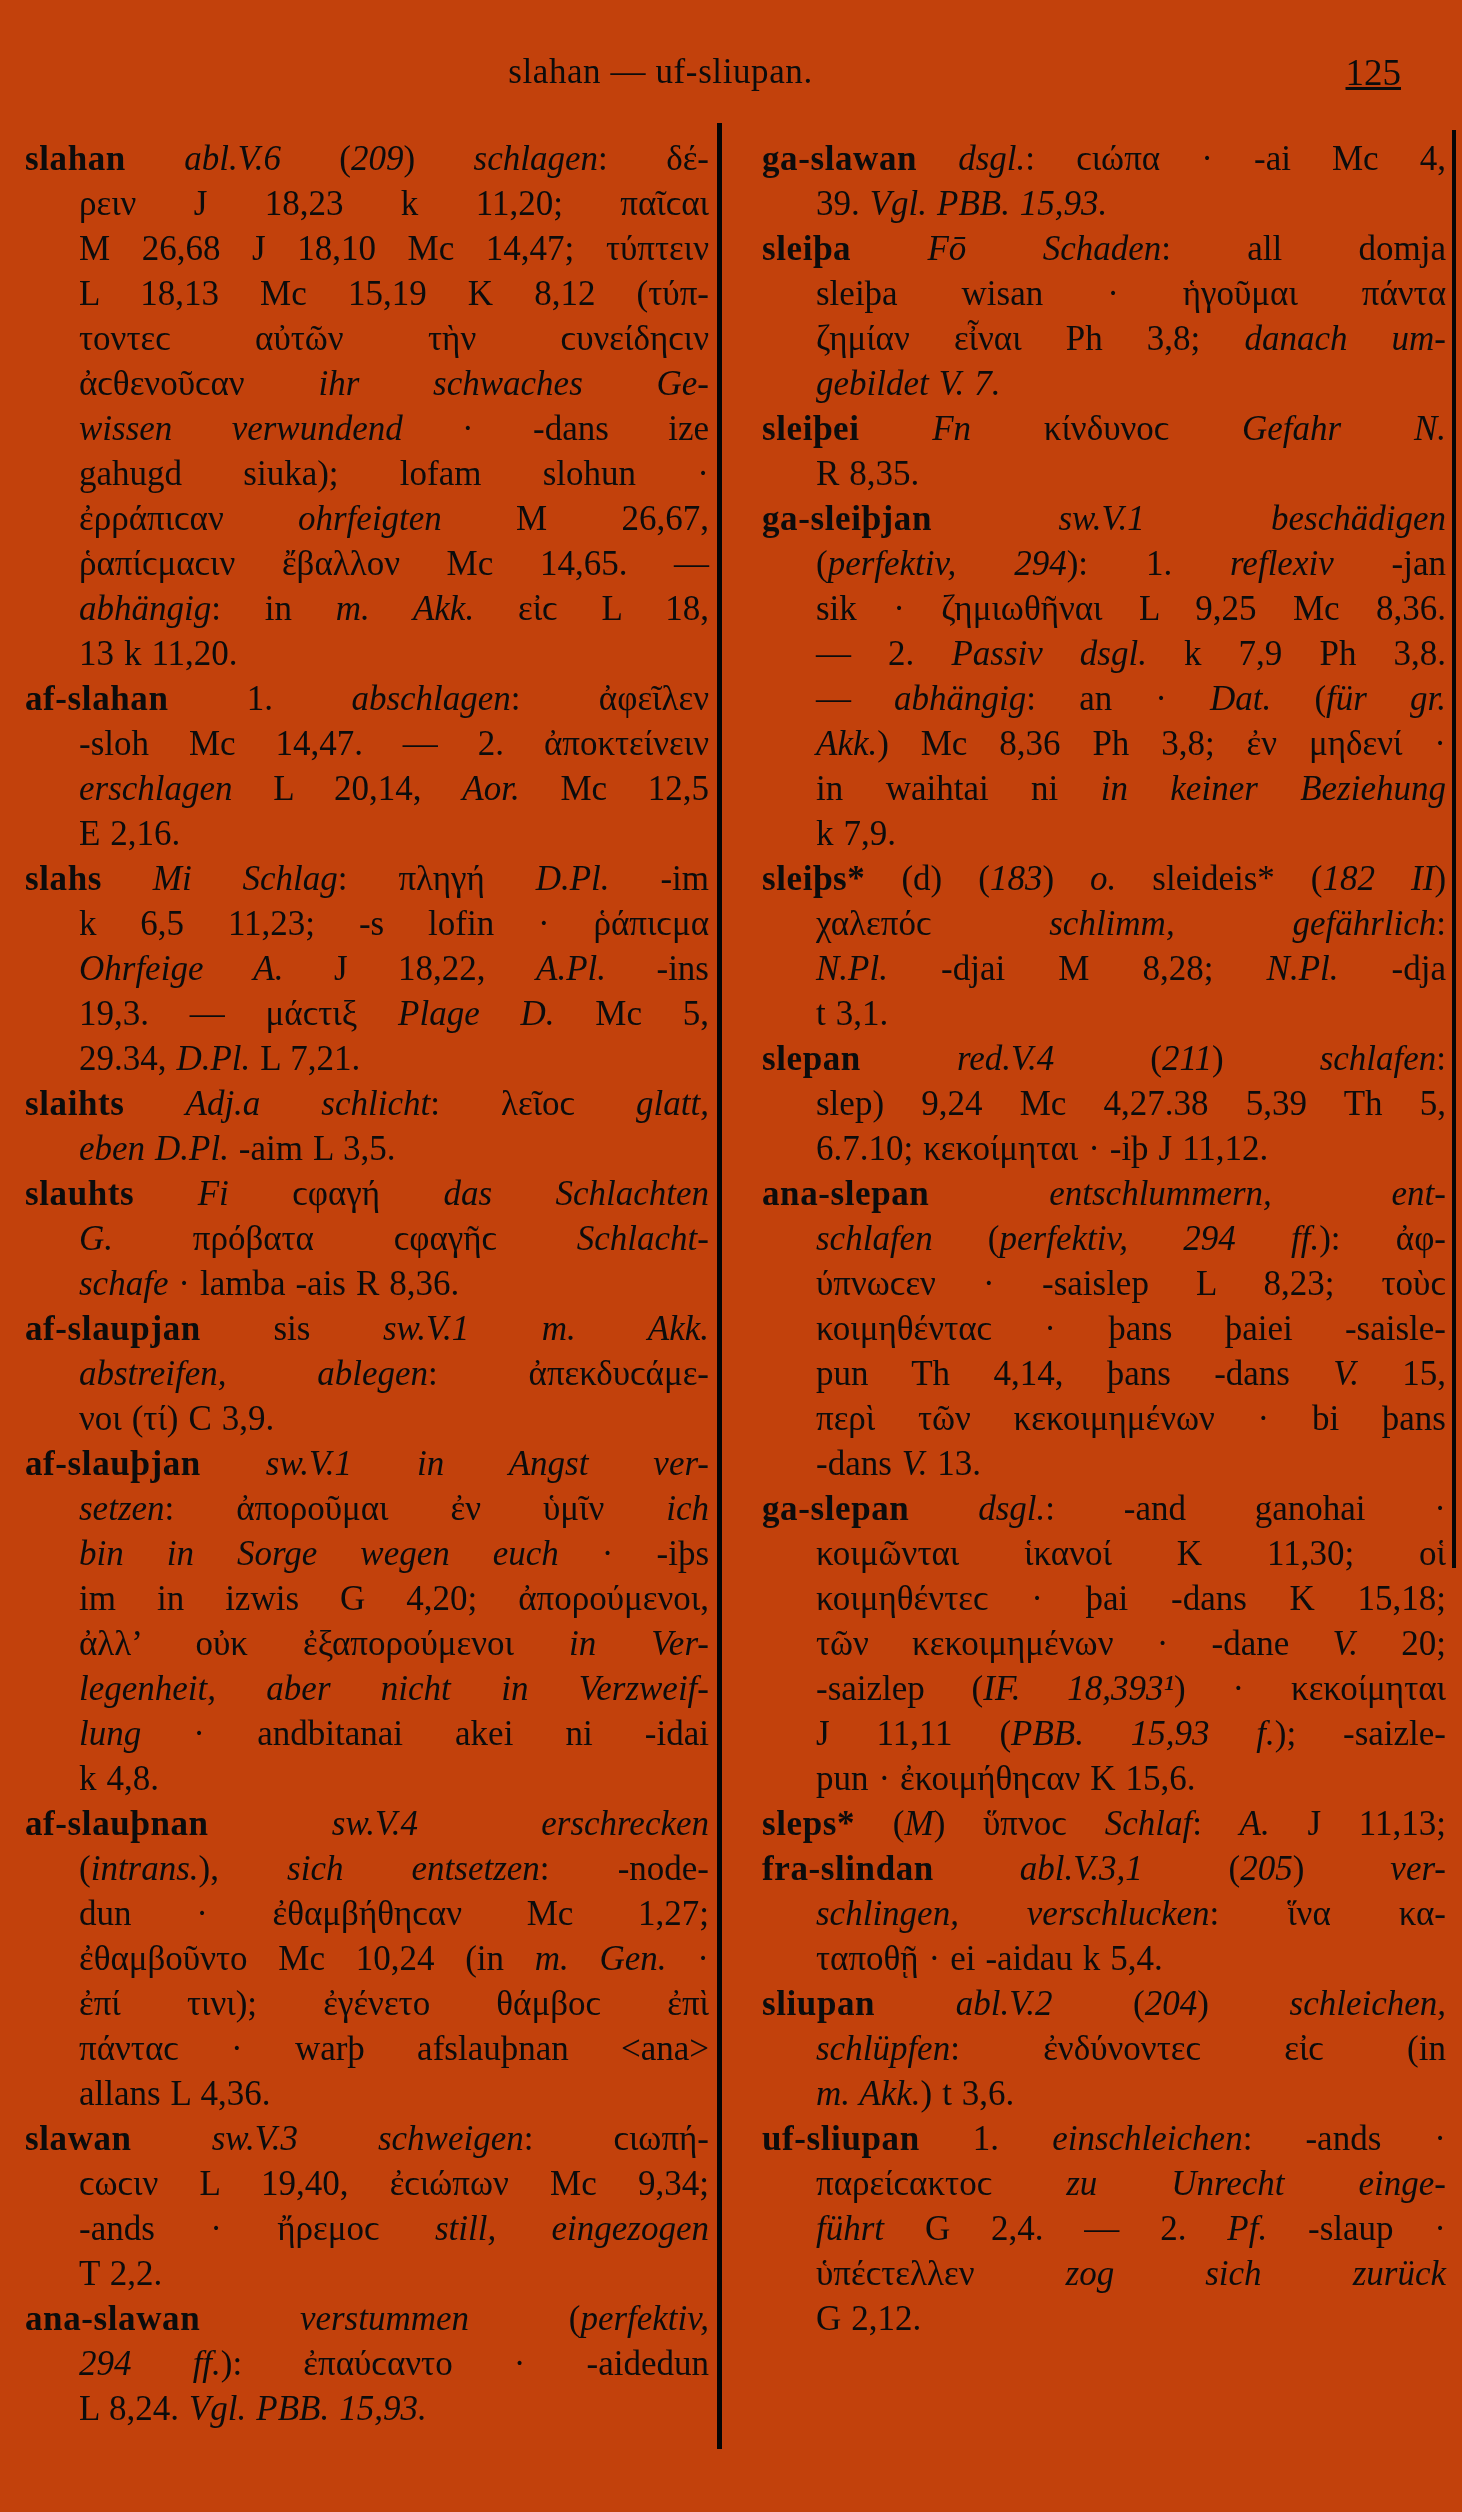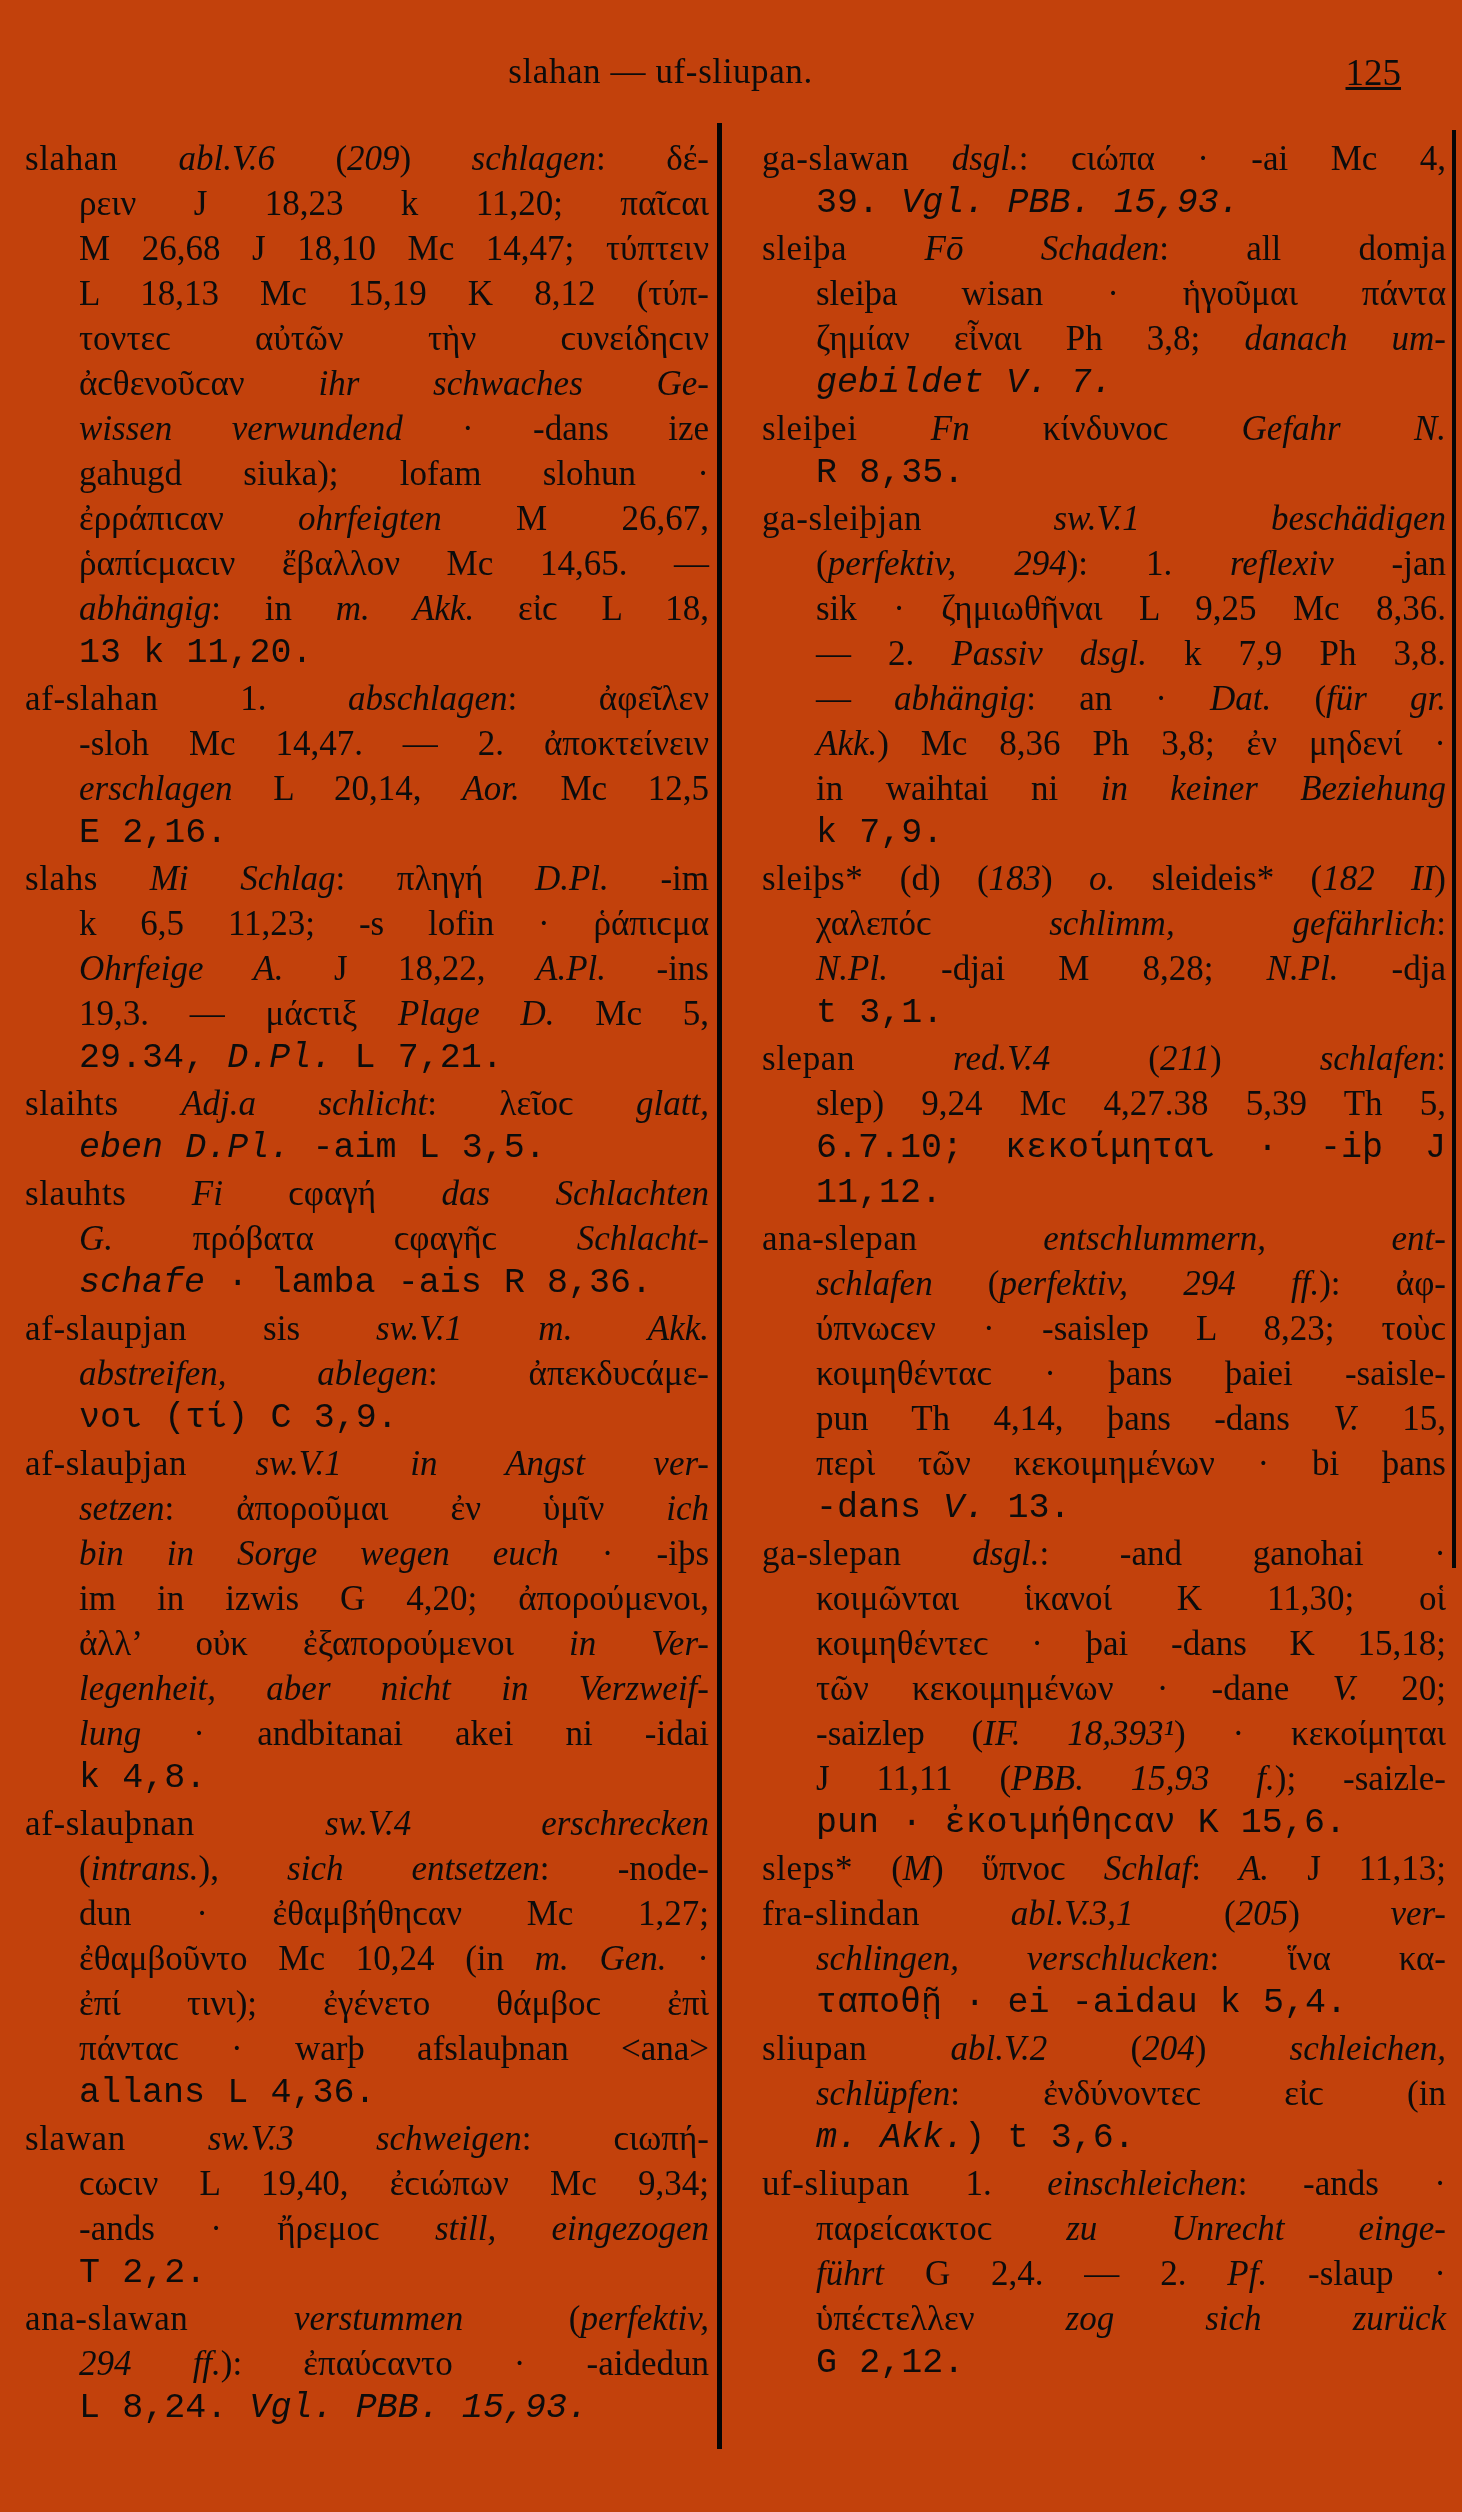--- a/index.html
+++ b/index.html
@@ -55,22 +55,22 @@
     width: 3.7px; height: 1438px;
     background: #060606;
   }
   .entry { margin: 0; padding: 0; }
   .entry .line {
     text-align: justify;
     text-align-last: justify;
     word-spacing: 1.2px;
   }
   .entry .line.cont { padding-left: 54px; }
-  .entry .line.last { text-align-last: left; font-family: Liberation Mono, monospace; }
-  .head { font-weight: normal; letter-spacing: 0.6px; }
+  .entry .line.last { text-align-last: left; }
+  .head { font-weight: bold; letter-spacing: 0.6px; }
   .entry em { font-style: italic; }
 </style>
 </head>
 <body>
 
 <div class="page">
   <div class="page-header">
     <div class="running-title">slahan — uf-sliupan.</div>
     <div class="page-number">125</div>
   </div>

